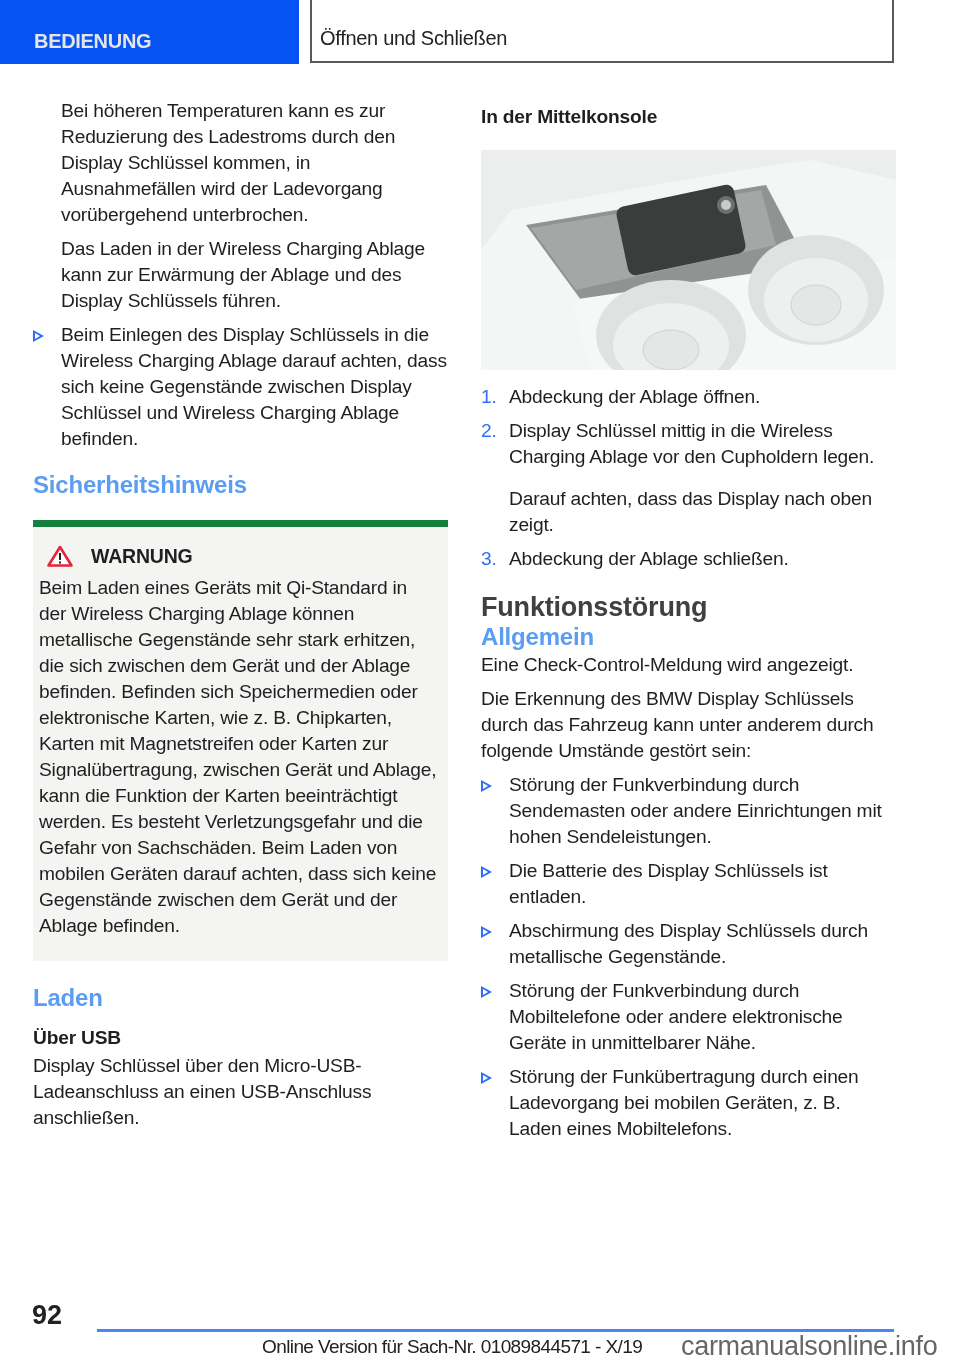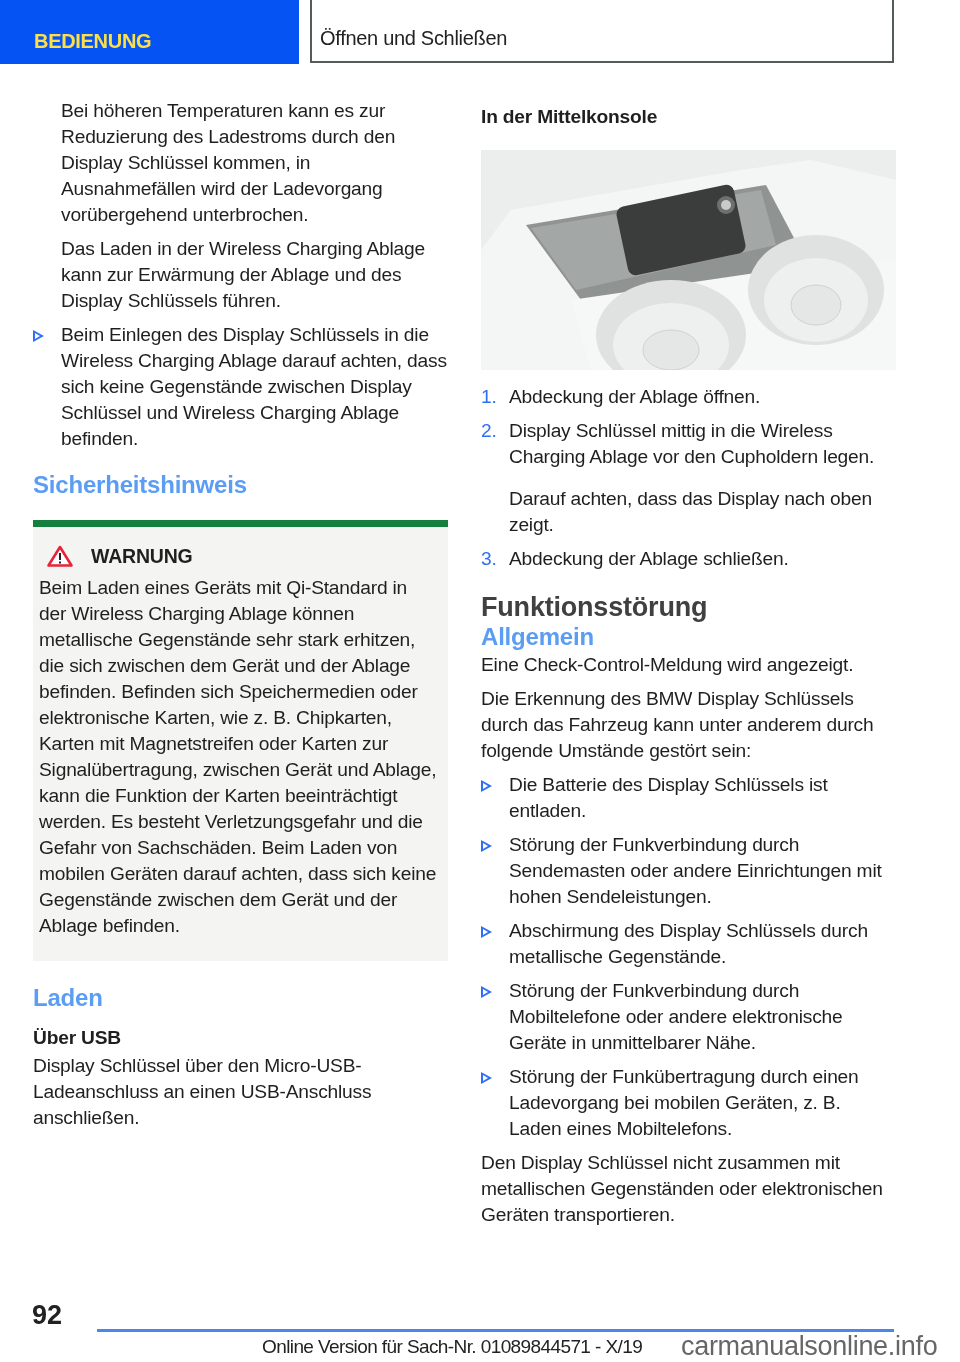--- a/index.html
+++ b/index.html
@@ -3,21 +3,21 @@
 <meta charset="utf-8">
 <style>
   html, body { margin: 0; padding: 0; }
   body {
     width: 960px; height: 1362px; position: relative; overflow: hidden;
     background: #ffffff; color: #1f1f1f;
     font-family: "Liberation Sans", "DejaVu Sans", sans-serif;
   }
   .header-section {
     position: absolute; left: 0; top: 0; width: 299px; height: 64px;
-    background: #0653f4; color: #fde047;
+    background: #0653f4; color: #e5e5e5;
   }
   .header-section span {
     position: absolute; left: 34px; top: 30px; font-size: 20px; font-weight: bold;
     letter-spacing: -0.3px;
   }
   .header-chapter {
     position: absolute; left: 310px; top: -2px; width: 584px; height: 65px;
     border: 2px solid #555a5a; border-top: none; box-sizing: border-box; background: #fff;
   }
   .header-chapter span {
@@ -127,37 +127,36 @@
   <div class="num-item">
     <span class="num">3.</span>
     <span>Abdeckung der Ablage schließen.</span>
   </div>
   <div class="h1">Funktionsstörung</div>
   <div class="h2" style="margin:0 0 2px 0">Allgemein</div>
   <p>Eine Check-Control-Meldung wird angezeigt.</p>
   <p>Die Erkennung des BMW Display Schlüssels durch das Fahrzeug kann unter anderem durch folgende Umstände gestört sein:</p>
   <div class="bullet">
     <span class="tri"></span>
-    <span>Die Batterie des Display Schlüssels ist entladen.</span>
+    <span>Störung der Funkverbindung durch Sendemasten oder andere Einrichtungen mit hohen Sendeleistungen.</span>
   </div>
   <div class="bullet">
     <span class="tri"></span>
-    <span>Störung der Funkverbindung durch Sendemasten oder andere Einrichtungen mit hohen Sendeleistungen.</span>
+    <span>Die Batterie des Display Schlüssels ist entladen.</span>
   </div>
   <div class="bullet">
     <span class="tri"></span>
     <span>Abschirmung des Display Schlüssels durch metallische Gegenstände.</span>
   </div>
   <div class="bullet">
     <span class="tri"></span>
     <span>Störung der Funkverbindung durch Mobiltelefone oder andere elektronische Geräte in unmittelbarer Nähe.</span>
   </div>
   <div class="bullet">
     <span class="tri"></span>
     <span>Störung der Funkübertragung durch einen Ladevorgang bei mobilen Geräten, z. B. Laden eines Mobiltelefons.</span>
   </div>
-  <p>Den Display Schlüssel nicht zusammen mit metallischen Gegenständen oder elektronischen Geräten transportieren.</p>
 </div>
 
 <div class="footer-page">92</div>
 <div class="footer-line"></div>
 <div class="footer-text">Online Version für Sach-Nr. 01089844571 - X/19</div>
 <div class="watermark">carmanualsonline.info</div>
 
 </body></html>

